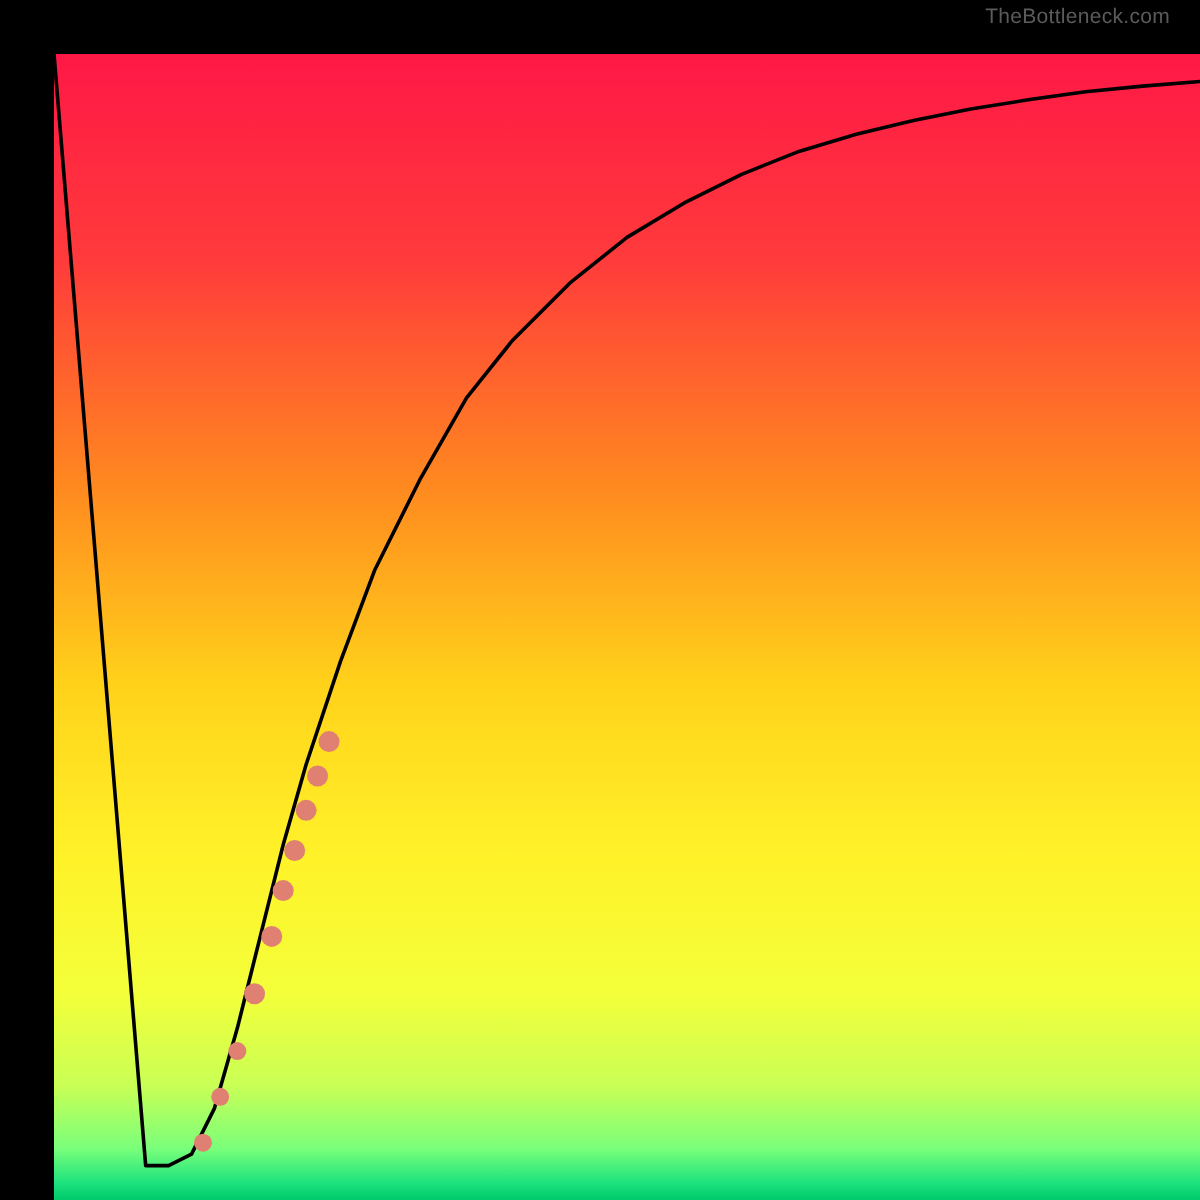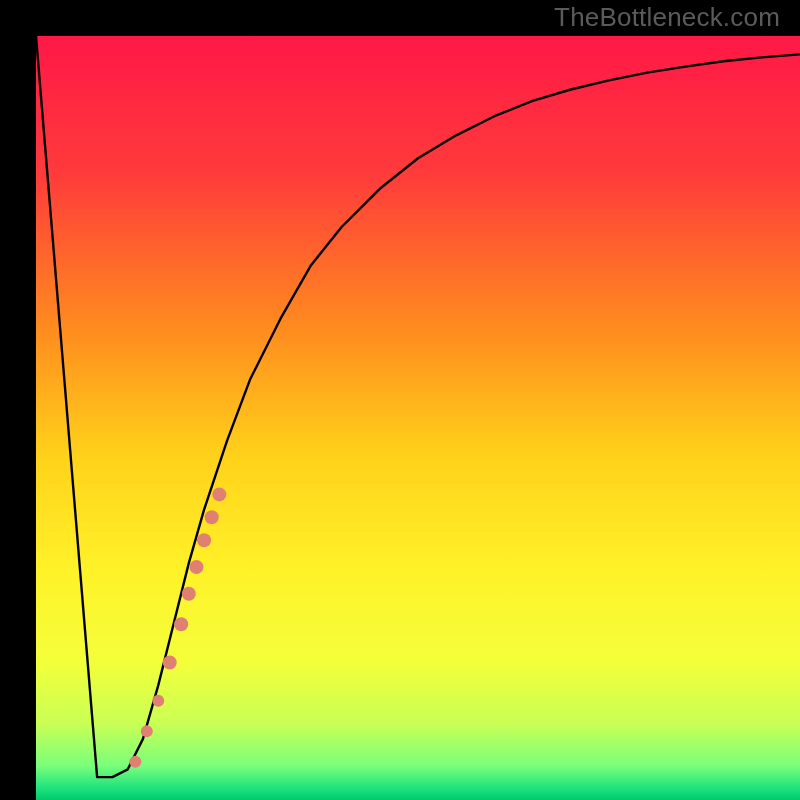--- a/index.html
+++ b/index.html
@@ -24,21 +24,21 @@
     left: 18px;
     top: 18px;
     width: 764px;
     height: 764px;
   }
   .watermark {
     position: absolute;
     top: 2px;
     right: 20px;
     font-family: Arial, Helvetica, sans-serif;
-    font-size: 26px;
+    font-size: 14px;
     color: #5b5b5b;
     font-weight: 500;
     letter-spacing: 0.2px;
   }
 </style>
 </head>
 <body>
 
 <div class="frame">
   <svg class="plot" viewBox="0 0 764 764" preserveAspectRatio="none">

